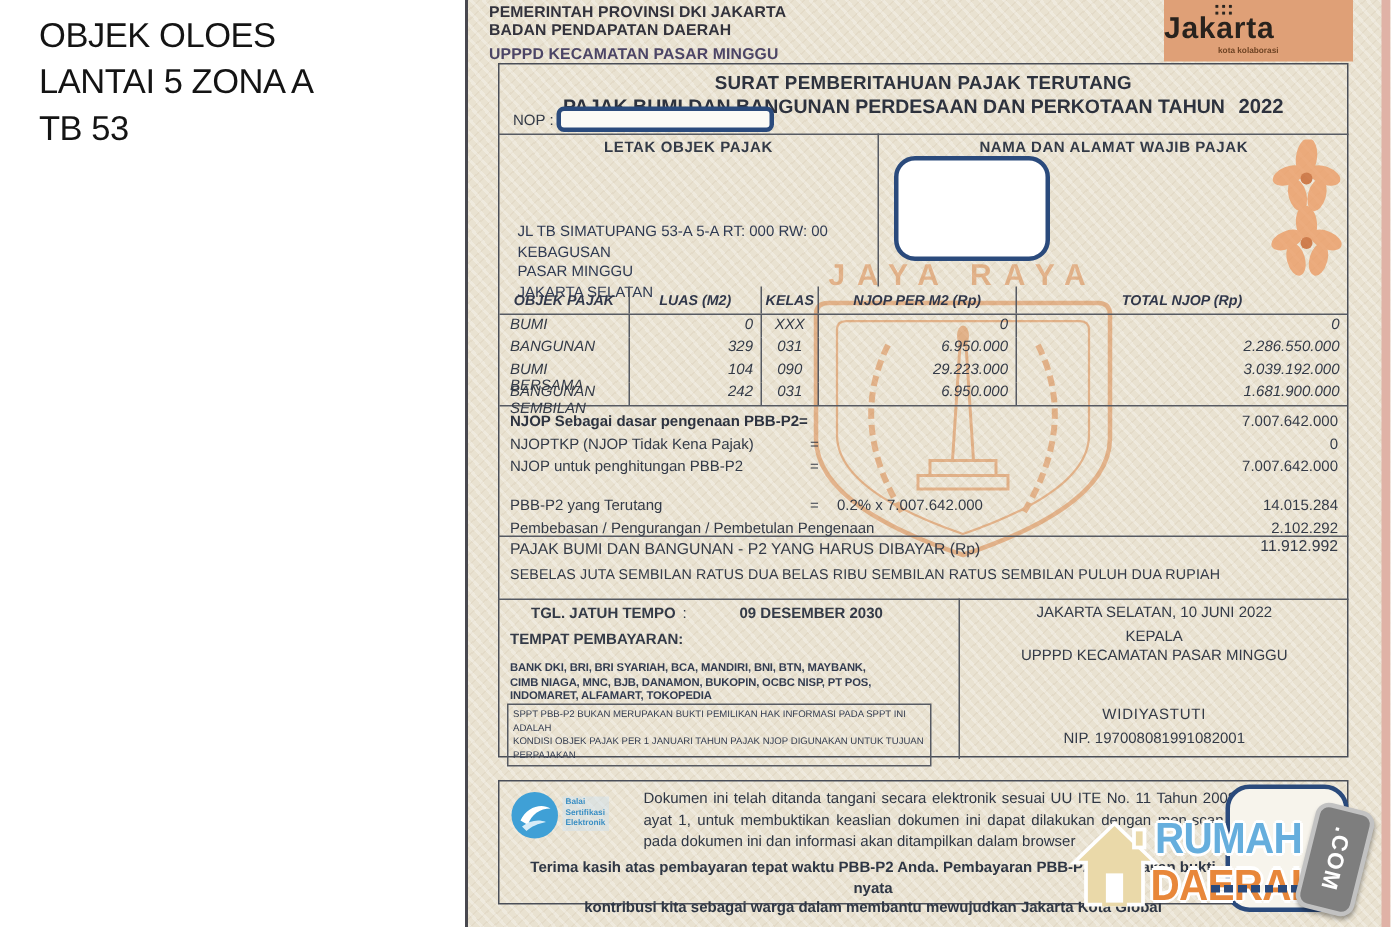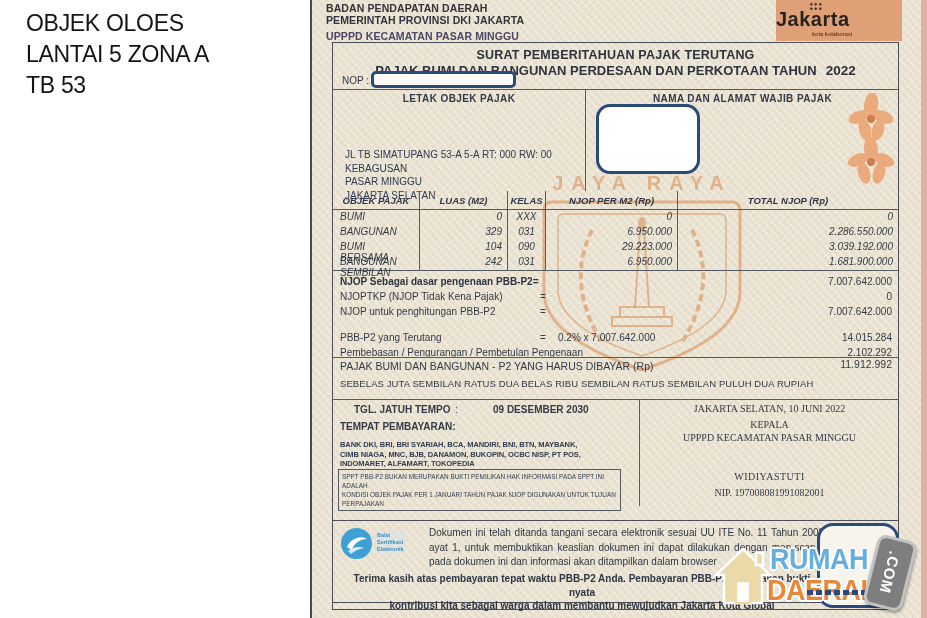--- a/index.html
+++ b/index.html
@@ -27,21 +27,21 @@
   .agency .l3 { margin-top:4px; color:#4c4566; }
 
   .jakarta-logo { position:absolute; left:464px; top:0; width:126px; height:41px; background:#dfa077; }
   .jak-dots { position:absolute; left:33px; top:2px; width:14px; height:9px;
     background:radial-gradient(circle, #2a241e 1.1px, rgba(0,0,0,0) 1.3px); background-size:4.5px 4.5px; }
   .jak-name { position:absolute; left:0; right:0; top:8px; text-align:left; font-size:20px;
     font-weight:bold; color:#28221d; letter-spacing:0.5px; }
   .jak-tag { position:absolute; left:36px; top:31px; font-size:5.5px; color:#6e4324; font-weight:bold; }
 
   
-  .main-box { position:absolute; left:20px; top:42px; width:567px; height:568px;
+  .main-box { position:absolute; left:20px; top:42px; width:567px; height:463px;
     border:1.5px solid #4a4e58; color:#333a47; }
   .title1 { text-align:center; font-weight:bold; font-size:12.5px; color:#2d323e;
     margin-top:5px; letter-spacing:0.2px; }
   .title2 { text-align:center; font-weight:bold; font-size:13px; color:#2d323e; margin-top:1px; }
   .title2 .year { margin-left:9px; font-size:13.5px; }
   .nop-label { position:absolute; left:9px; top:32px; font-size:10px; color:#333a47; }
   .nop-redact { position:absolute; left:38px; top:28px; width:145px; height:17px;
     background:#fbfaf6; border:3px solid #2a4a7c; border-radius:5px; }
   .hline { position:absolute; left:-1px; right:-1px; border-top:1px solid #565a63; }
 
@@ -84,21 +84,21 @@
   .pay { position:absolute; left:0; top:356px; width:306px; height:107px; }
   .pay .r1 { position:absolute; left:21px; top:5px; font-weight:bold; font-size:10px; }
   .pay .r1c { position:absolute; left:122px; top:5px; font-size:10px; }
   .pay .r1d { position:absolute; left:160px; top:5px; font-weight:bold; font-size:10px; }
   .pay .r2 { position:absolute; left:7px; top:22px; font-weight:bold; font-size:10px; }
   .banks { position:absolute; left:7px; top:41px; font-size:7.5px; font-weight:bold;
     line-height:9.5px; color:#333c50; letter-spacing:-0.1px; }
   .pay-note { position:absolute; left:5px; top:70px; width:283px; border:1px solid #565a63;
     font-size:6.4px; line-height:9px; padding:2px 3px; color:#333c50; }
   .sig { position:absolute; left:306px; top:356px; width:261px; height:107px;
-    text-align:center; font-size:10px; color:#333a47;font-family:Liberation Serif, serif; }
+    text-align:center; font-size:10px; color:#333a47; }
   .sig .s1 { position:absolute; left:0; right:0; top:4px; }
   .sig .s2 { position:absolute; left:0; right:0; top:20px; }
   .sig .s3 { position:absolute; left:0; right:0; top:33px; }
   .sig .s4 { position:absolute; left:0; right:0; top:72px; letter-spacing:0.5px; }
   .sig .s5 { position:absolute; left:0; right:0; top:88px; }
 
   
   .footer-box { position:absolute; left:20px; top:520px; width:567px; height:83px;
     border:1.5px solid #4a4e58; }
   .bse { position:absolute; left:8px; top:7px; display:flex; align-items:flex-start; }
@@ -138,22 +138,22 @@
   <div class="left-note">
     <div>OBJEK OLOES</div>
     <div>LANTAI 5 ZONA A</div>
     <div>TB 53</div>
   </div>
 
   <div class="scan">
     <div class="texture"></div>
 
     <div class="agency">
+      <div class="l">PEMERINTAH PROVINSI DKI JAKARTA</div>
       <div class="l">BADAN PENDAPATAN DAERAH</div>
-      <div class="l">PEMERINTAH PROVINSI DKI JAKARTA</div>
       <div class="l l3">UPPPD KECAMATAN PASAR MINGGU</div>
     </div>
 
     <div class="jakarta-logo">
       <div class="jak-dots"></div>
       <div class="jak-name">Jakarta</div>
       <div class="jak-tag">kota kolaborasi</div>
     </div>
 
     <div class="wm-emblem">

